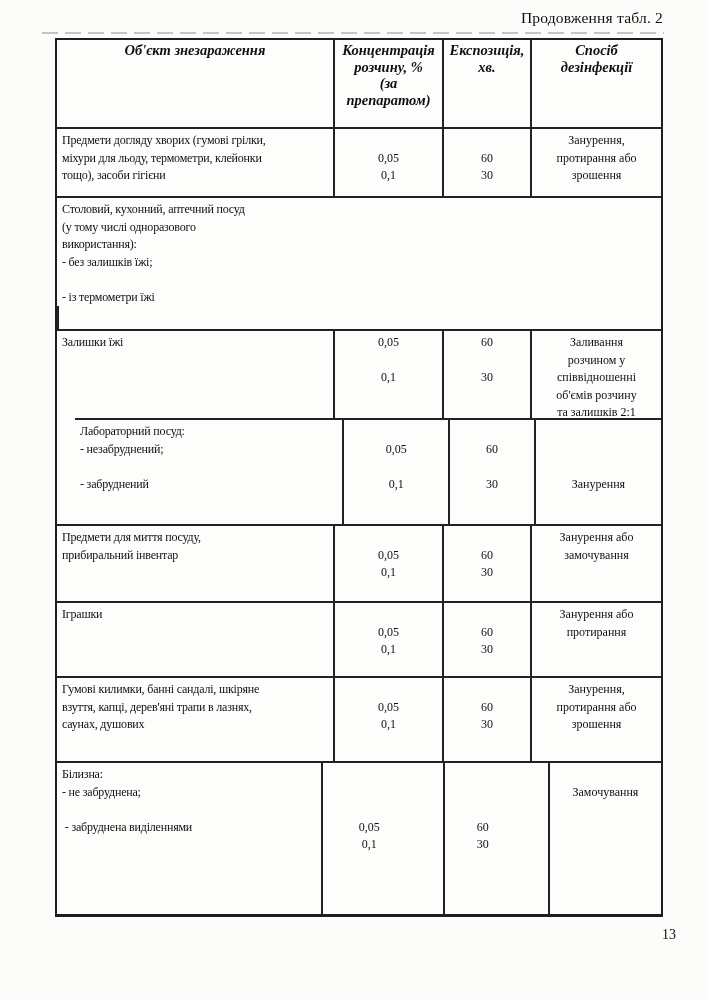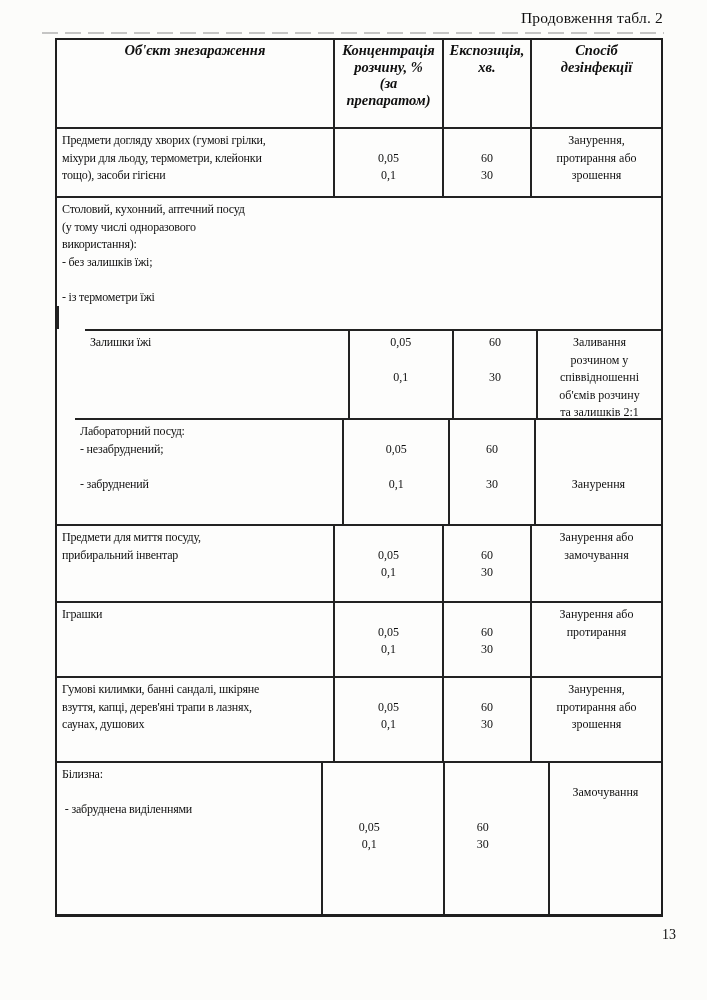--- a/index.html
+++ b/index.html
@@ -155,21 +155,21 @@
         <div class="ln"></div>
         <div class="ln"></div>
         <div class="ln">60</div>
         <div class="ln"></div>
         <div class="ln">30</div>
       </div>
       <div class="cell c-met">
         <div class="ln">Занурення</div>
       </div>
     </div>
-    <div class="trow" style="height: 89px; margin-left: 28px;">
+    <div class="trow" style="height: 89px;">
       <div class="cell c-obj">
         <div class="ln">Залишки їжі</div>
       </div>
       <div class="cell c-conc">
         <div class="ln">0,05</div>
         <div class="ln"></div>
         <div class="ln">0,1</div>
       </div>
       <div class="cell c-exp">
         <div class="ln">60</div>
@@ -267,20 +267,21 @@
       </div>
       <div class="cell c-met">
         <div class="ln">Занурення,</div>
         <div class="ln">протирання або</div>
         <div class="ln">зрошення</div>
       </div>
     </div>
     <div class="trow" style="height: 153px; gap: 28px;">
       <div class="cell c-obj">
         <div class="ln">Білизна:</div>
+        <div class="ln">- не забруднена;</div>
         <div class="ln"></div>
         <div class="ln">&nbsp;- забруднена виділеннями</div>
       </div>
       <div class="cell c-conc">
         <div class="ln"></div>
         <div class="ln"></div>
         <div class="ln"></div>
         <div class="ln">0,05</div>
         <div class="ln">0,1</div>
       </div>

